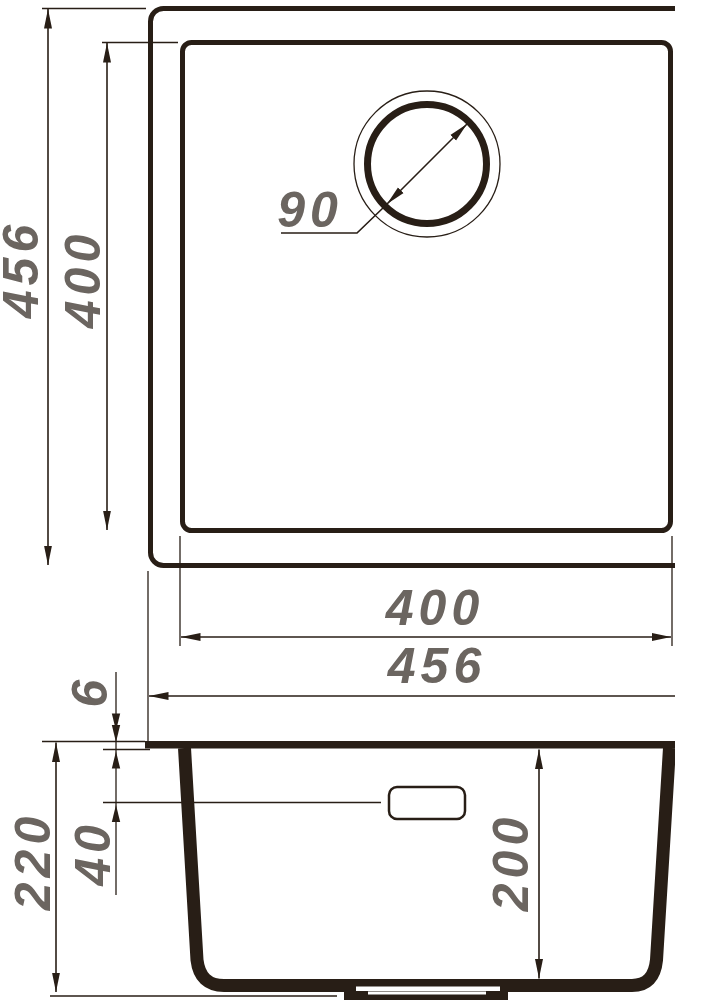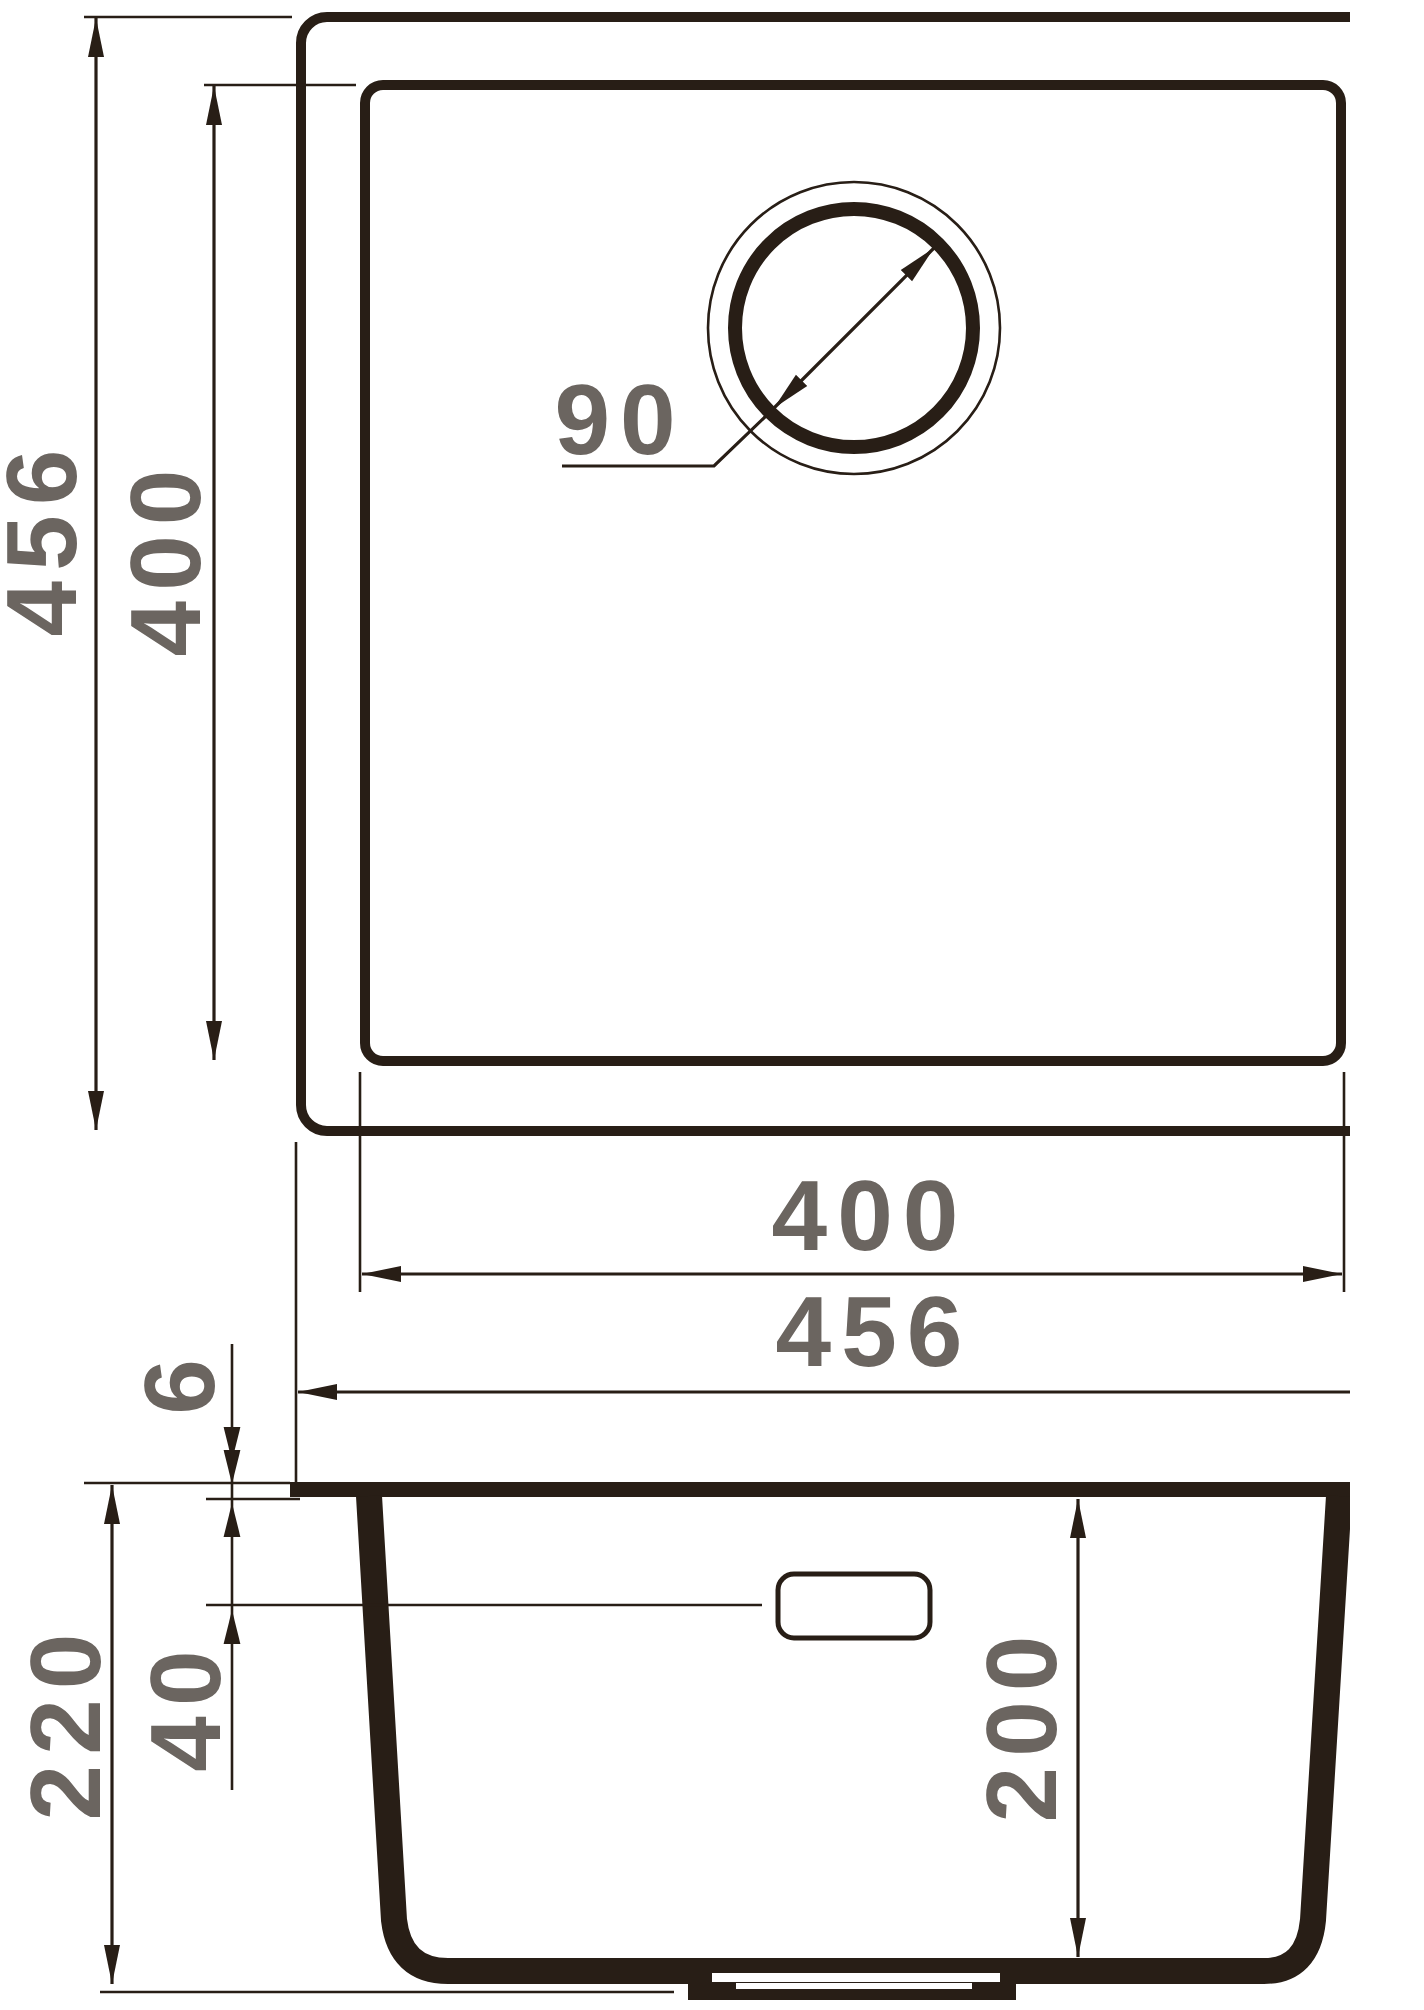--- a/index.html
+++ b/index.html
@@ -1,21 +1,21 @@
 <!DOCTYPE html>
 <html><head>
 <meta charset="utf-8">
 <style>
   :root{
     --line:#281e16;
     --text:#6b6560;
     --bg:#ffffff;
   }
   html,body{margin:0;padding:0;background:var(--bg);}
-  .stage{position:relative;width:675px;height:1005px;background:var(--bg);overflow:hidden;}
+  .stage{position:relative;width:675px;height:1005px;background:var(--bg);overflow:hidden;font-style:italic;}
   svg{display:block;}
   .outline{fill:none;stroke:var(--line);stroke-width:5;}
   .thin{fill:none;stroke:var(--line);stroke-width:1.3;}
   .dim{fill:none;stroke:var(--line);stroke-width:1.6;}
   .thick-circle{fill:none;stroke:var(--line);stroke-width:7;}
   .bowl{fill:none;stroke:var(--line);stroke-width:13;stroke-linejoin:round;}
   .solid{fill:var(--line);stroke:none;}
   .whitefill{fill:#ffffff;stroke:none;}
   .overflow{fill:#ffffff;stroke:var(--line);stroke-width:2.5;}
   .lbl{

